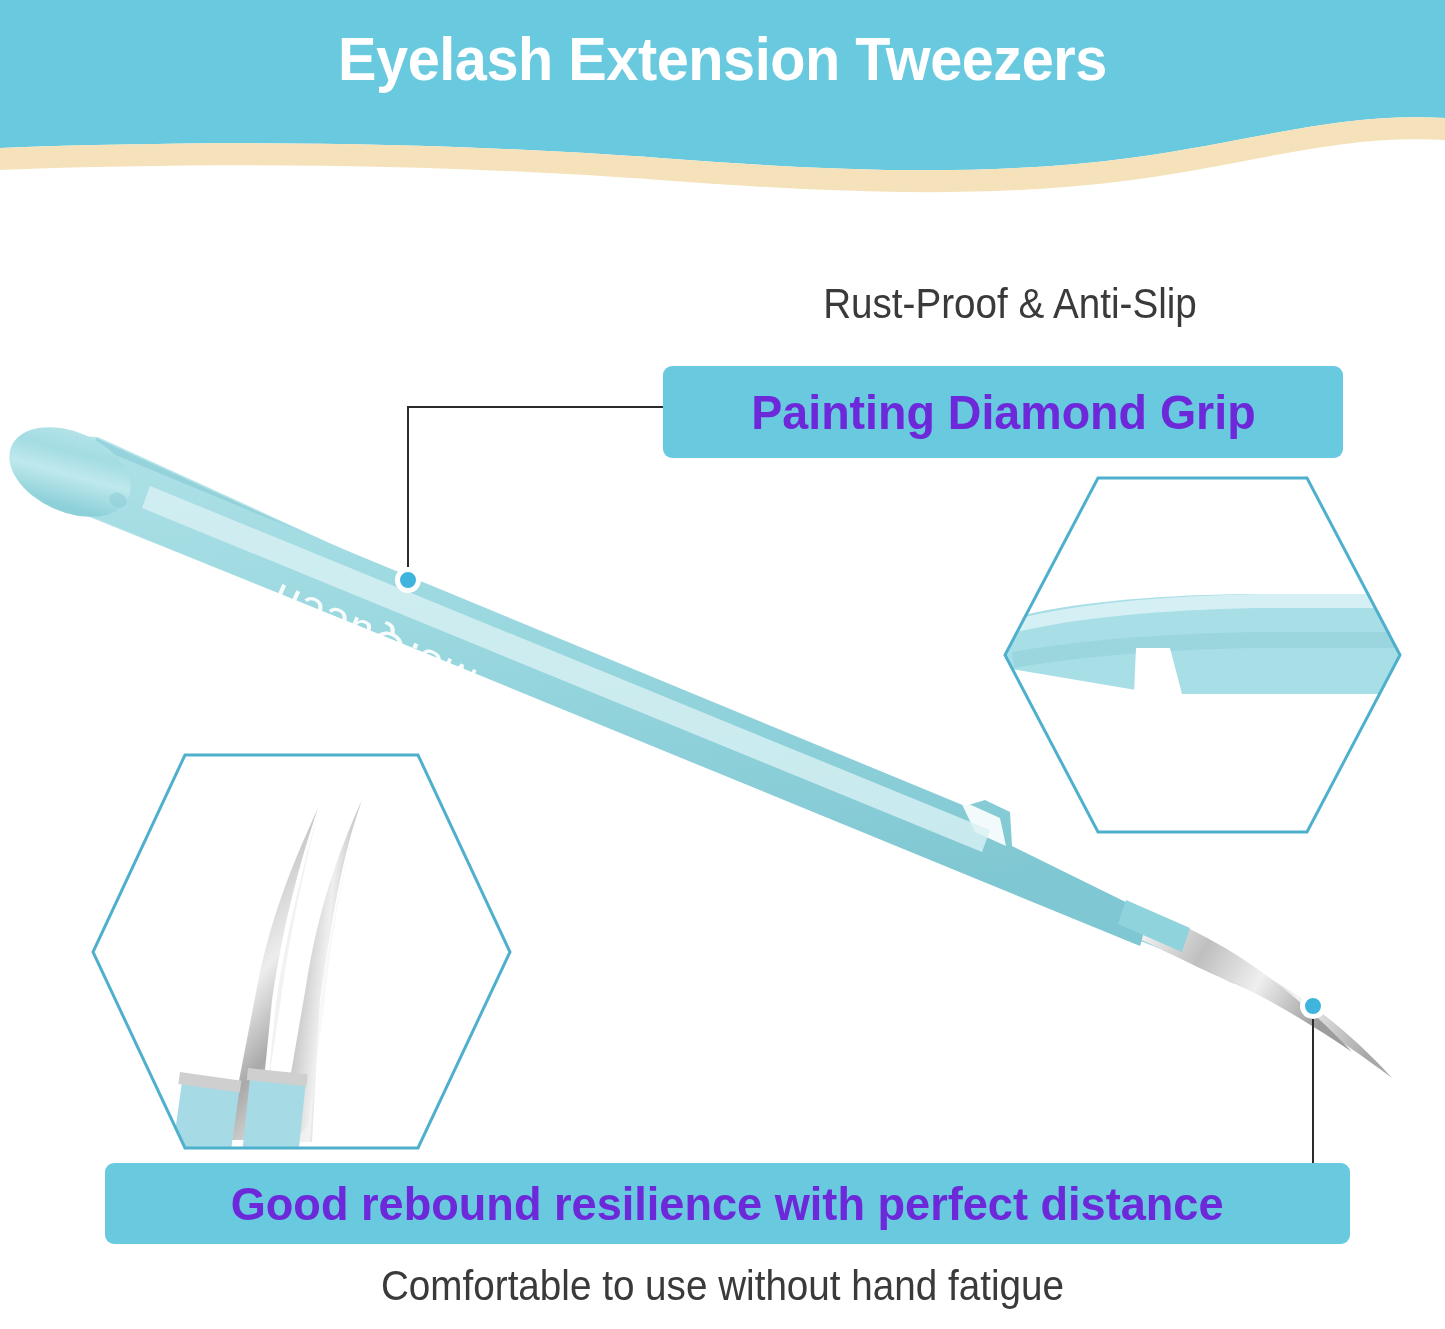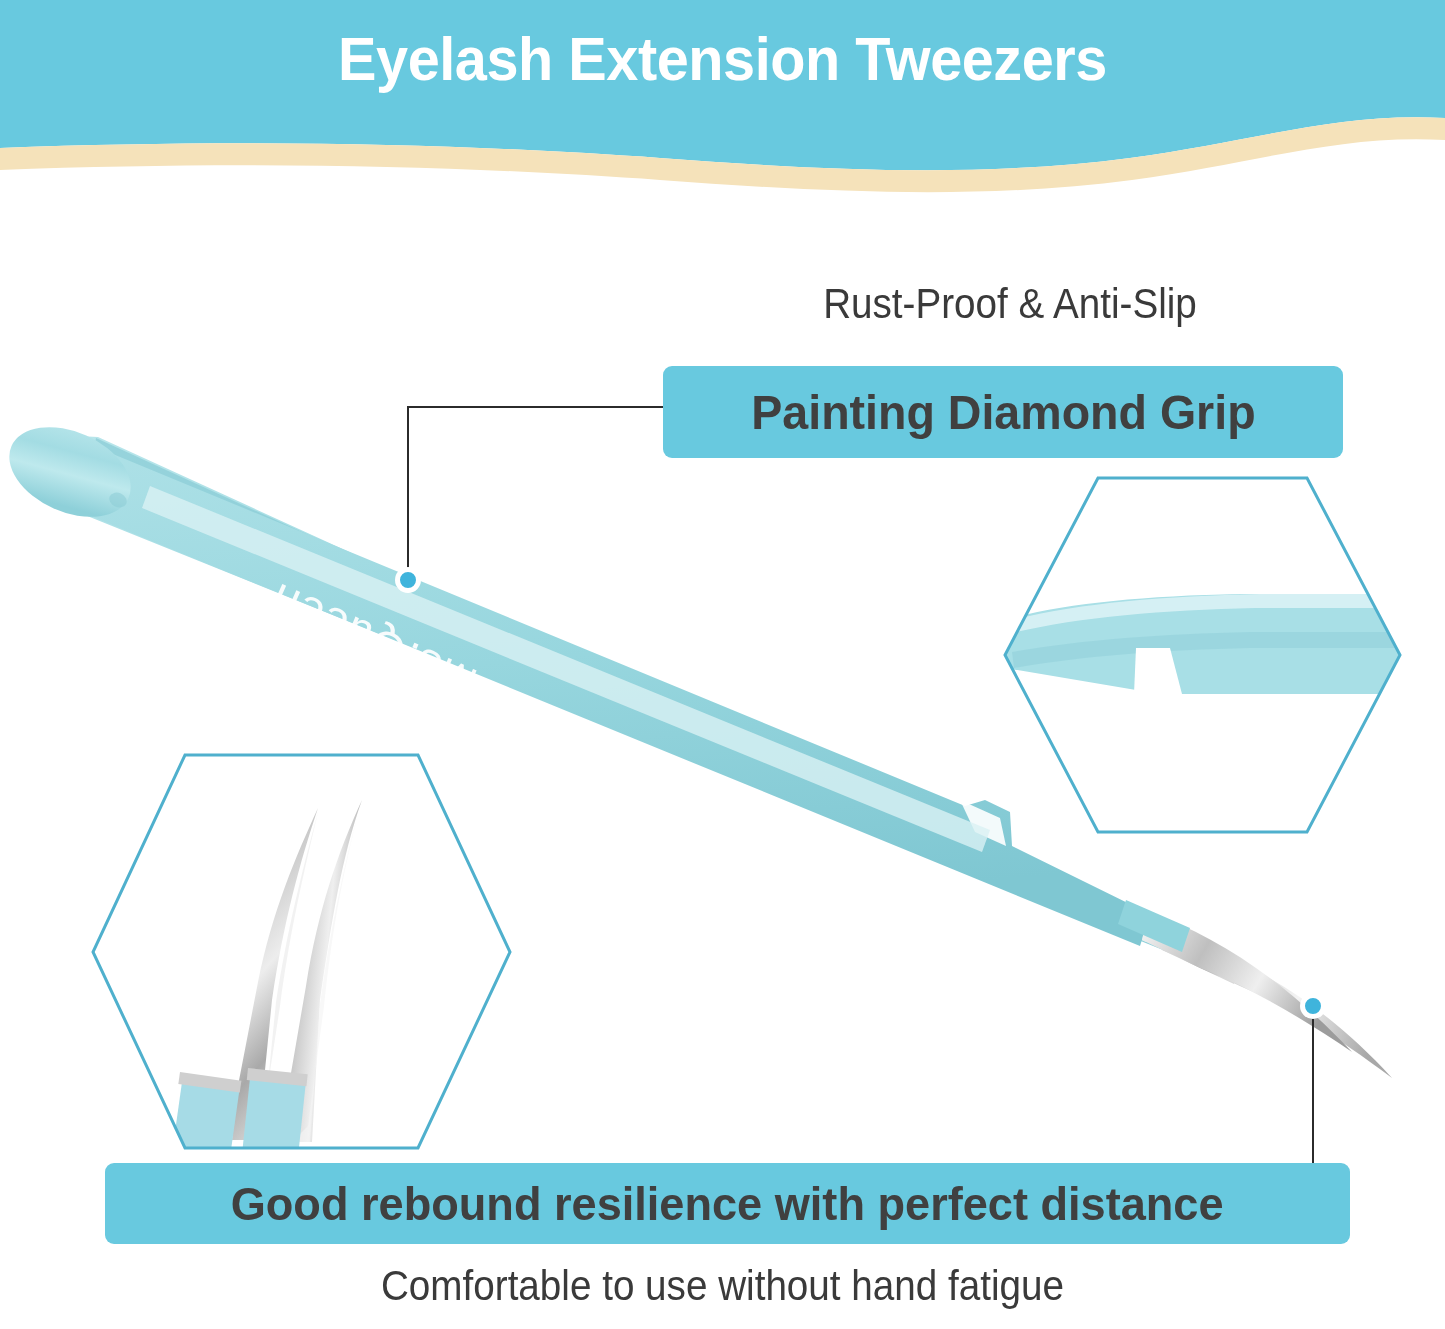--- a/index.html
+++ b/index.html
@@ -63,21 +63,21 @@
     font-family: "Liberation Sans", sans-serif;
     font-weight: normal;
     white-space: nowrap;
     transform: scaleX(0.92);
     transform-origin: center top;
   }
   .badge {
     position: absolute;
     background: #68C9DF;
     border-radius: 9px;
-    color: #404040;
+    color: #6d28d9;
     font-family: "Liberation Sans", sans-serif;
     font-weight: bold;
     display: flex;
     align-items: center;
     justify-content: center;
     box-sizing: border-box;
   }
   .badge-grip {
     left: 663px;
     top: 366px;

